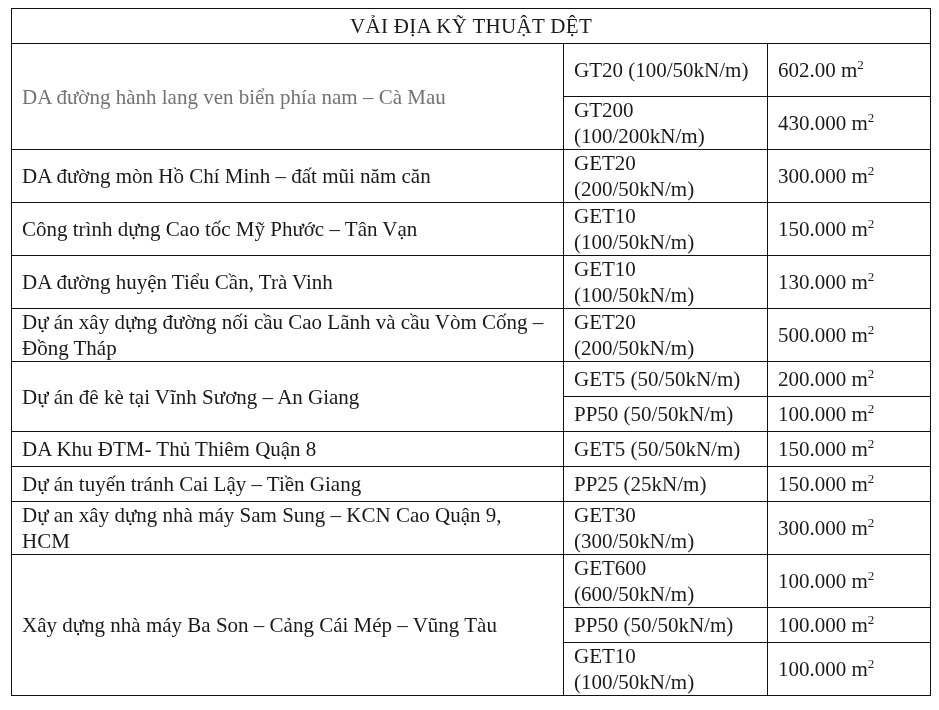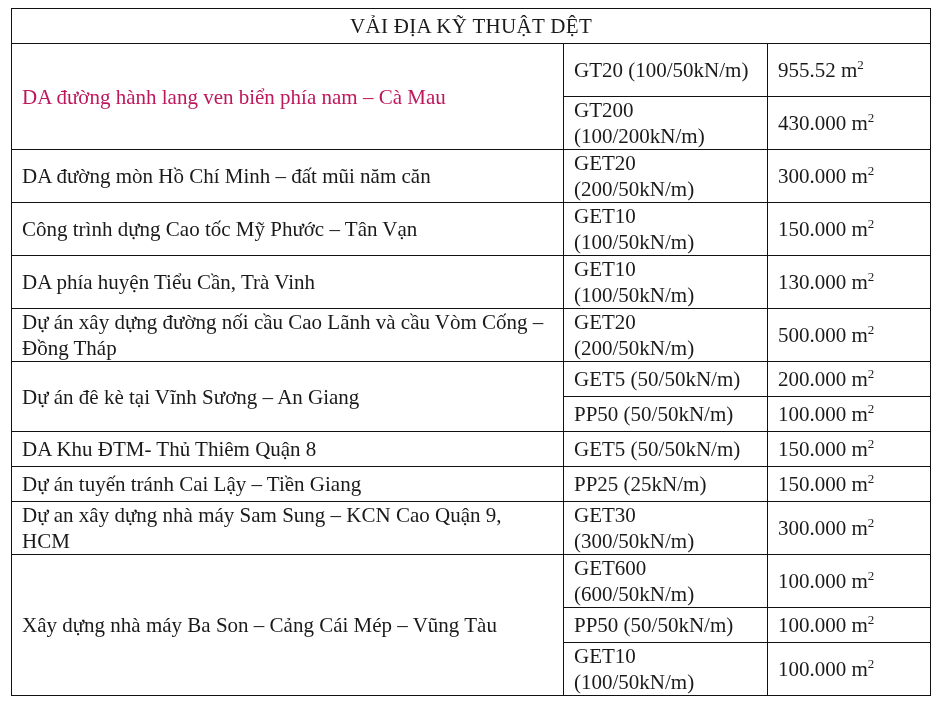--- a/index.html
+++ b/index.html
@@ -36,21 +36,21 @@
       height: 34px;
       font-weight: bold;
       font-size: 22px;
       text-align: center;
       letter-spacing: 0.3px;
     }
     col.c1 { width: 552px; }
     col.c2 { width: 204px; }
     col.c3 { width: 163px; }
     td.proj { padding-left: 11px; }
-    td.proj.red { color: #be185d; }
+    td.proj.red { color: #737373; }
     td.spec { padding-left: 9px; }
     td.qty { padding-left: 9px; }
     sup { font-size: 13px; line-height: 0; vertical-align: 8px; }
     .h2 { height: 53px; }
     .h1 { height: 35px; }
   </style>
 </head>
 <body>
 
 <div class="wrap">
@@ -63,41 +63,41 @@
     <thead>
       <tr>
         <th class="title" colspan="3">VẢI ĐỊA KỸ THUẬT DỆT</th>
       </tr>
     </thead>
     <tbody>
 
       <tr class="h2">
         <td class="proj red" rowspan="2">DA đường hành lang ven biển phía nam – Cà Mau</td>
         <td class="spec">GT20 (100/50kN/m)</td>
-        <td class="qty"><span>955.52</span> <span>m</span><sup>2</sup></td>
+        <td class="qty"><span>602.00</span> <span>m</span><sup>2</sup></td>
       </tr>
       <tr class="h2">
         <td class="spec">GT200 (100/200kN/m)</td>
         <td class="qty"><span>430.000</span> <span>m</span><sup>2</sup></td>
       </tr>
 
       <tr class="h2">
         <td class="proj">DA đường mòn Hồ Chí Minh – đất mũi năm căn</td>
         <td class="spec">GET20 (200/50kN/m)</td>
         <td class="qty"><span>300.000</span> <span>m</span><sup>2</sup></td>
       </tr>
 
       <tr class="h2">
         <td class="proj">Công trình dựng Cao tốc Mỹ Phước – Tân Vạn</td>
         <td class="spec">GET10 (100/50kN/m)</td>
         <td class="qty"><span>150.000</span> <span>m</span><sup>2</sup></td>
       </tr>
 
       <tr class="h2">
-        <td class="proj">DA phía huyện Tiểu Cần, Trà Vinh</td>
+        <td class="proj">DA đường huyện Tiểu Cần, Trà Vinh</td>
         <td class="spec">GET10 (100/50kN/m)</td>
         <td class="qty"><span>130.000</span> <span>m</span><sup>2</sup></td>
       </tr>
 
       <tr class="h2">
         <td class="proj">Dự án xây dựng đường nối cầu Cao Lãnh và cầu Vòm Cống – Đồng Tháp</td>
         <td class="spec">GET20 (200/50kN/m)</td>
         <td class="qty"><span>500.000</span> <span>m</span><sup>2</sup></td>
       </tr>
 

